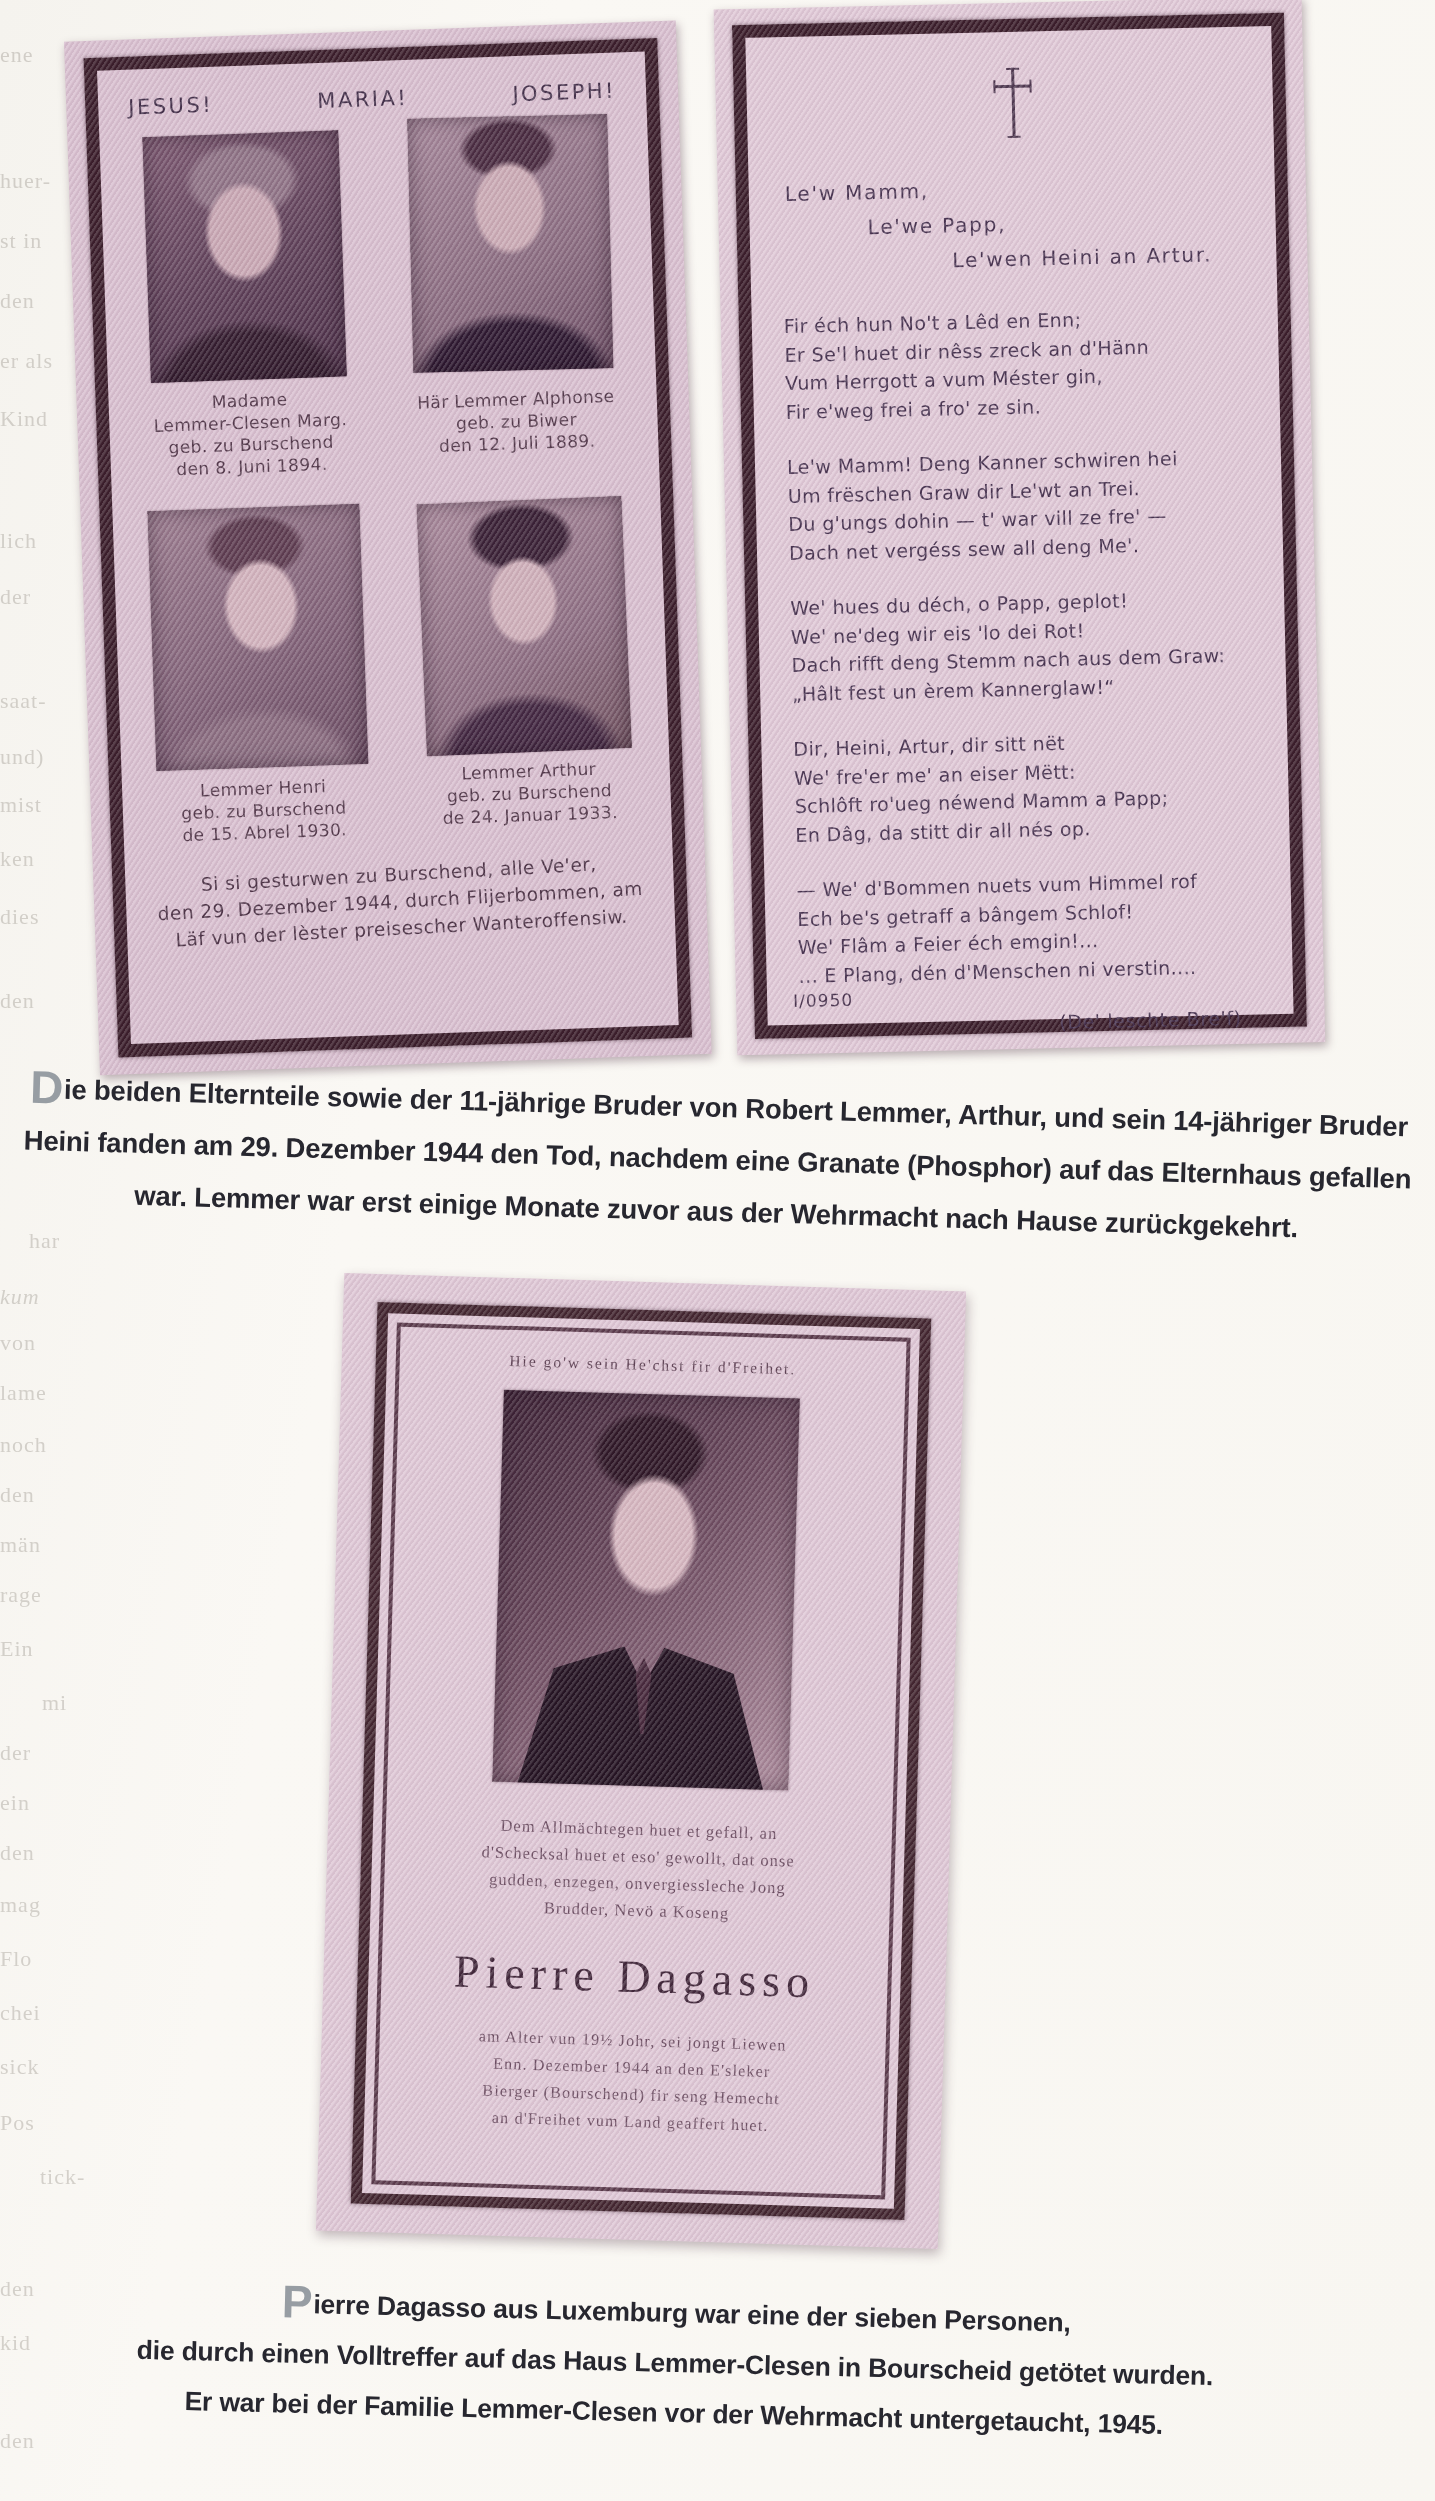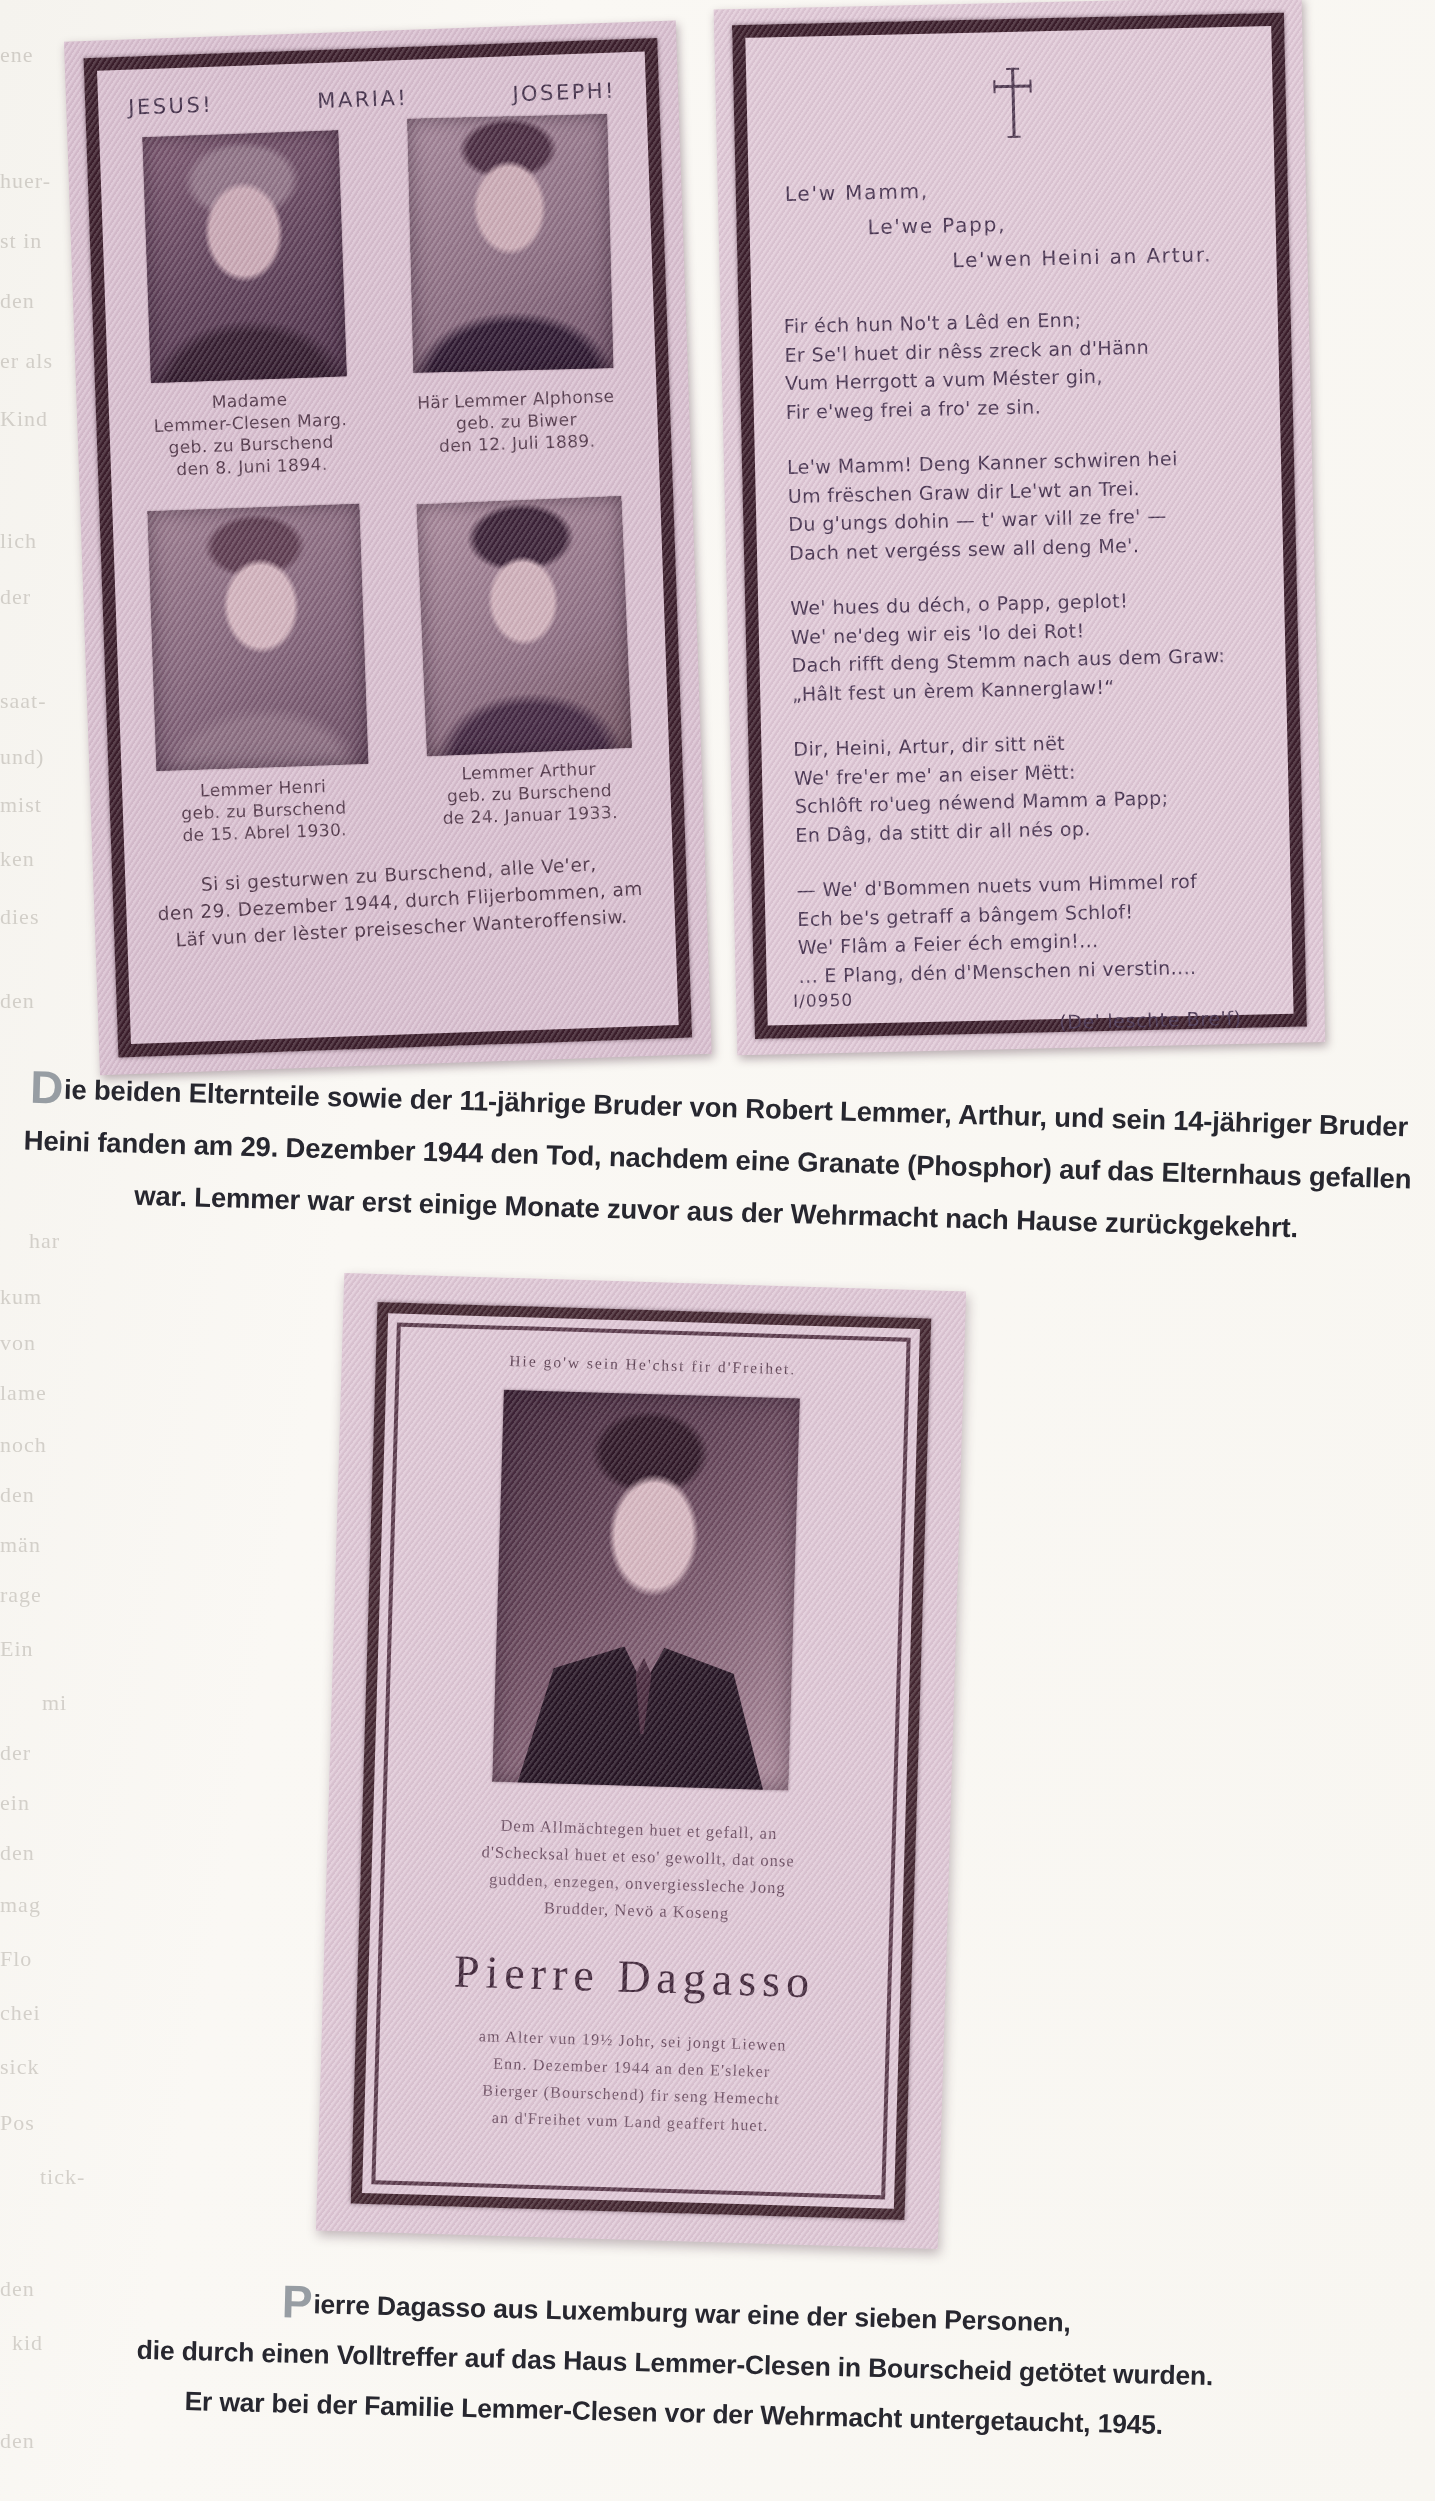--- a/index.html
+++ b/index.html
@@ -118,40 +118,40 @@
       <span class="frag" style="top: 406px;">Kind</span>
       <span class="frag" style="top: 528px;">lich</span>
       <span class="frag" style="top: 584px;">der</span>
       <span class="frag" style="top: 688px;">saat-</span>
       <span class="frag" style="top: 744px; text-align: right;">und)</span>
       <span class="frag" style="top: 792px;">mist</span>
       <span class="frag" style="top: 846px;">ken</span>
       <span class="frag" style="top: 904px;">dies</span>
       <span class="frag" style="top: 988px;">den</span>
       <span class="frag" style="top: 1228px; margin-left: 29px;">har</span>
-      <span class="frag" style="top: 1284px;">kum</span>
+      <span class="frag" style="top: 1284px; font-style: italic;">kum</span>
       <span class="frag" style="top: 1330px;">von</span>
       <span class="frag" style="top: 1380px;">lame</span>
       <span class="frag" style="top: 1432px;">noch</span>
       <span class="frag" style="top: 1482px;">den</span>
       <span class="frag" style="top: 1532px;">män</span>
       <span class="frag" style="top: 1582px;">rage</span>
       <span class="frag" style="top: 1636px;">Ein</span>
       <span class="frag" style="top: 1690px; padding-left: 42px;">mi</span>
       <span class="frag" style="top: 1740px;">der</span>
       <span class="frag" style="top: 1790px;">ein</span>
       <span class="frag" style="top: 1840px;">den</span>
       <span class="frag" style="top: 1892px;">mag</span>
       <span class="frag" style="top: 1946px;">Flo</span>
       <span class="frag" style="top: 2000px;">chei</span>
       <span class="frag" style="top: 2054px;">sick</span>
       <span class="frag" style="top: 2110px;">Pos</span>
       <span class="frag" style="top: 2164px; padding-left: 40px;">tick-</span>
       <span class="frag" style="top: 2276px;">den</span>
-      <span class="frag" style="top: 2330px; padding-left: 12px;">kid</span>
+      <span class="frag" style="top: 2330px;">kid</span>
       <span class="frag" style="top: 2428px;">den</span>
     </div>
 
   <div class="cards-photo">
 
     <div class="card lemmer">
       <div class="card-inner">
         <div class="jmj-row" id="jmj">
             <span class="jmj-word">JESUS!</span>
             <span class="jmj-word">MARIA!</span>

